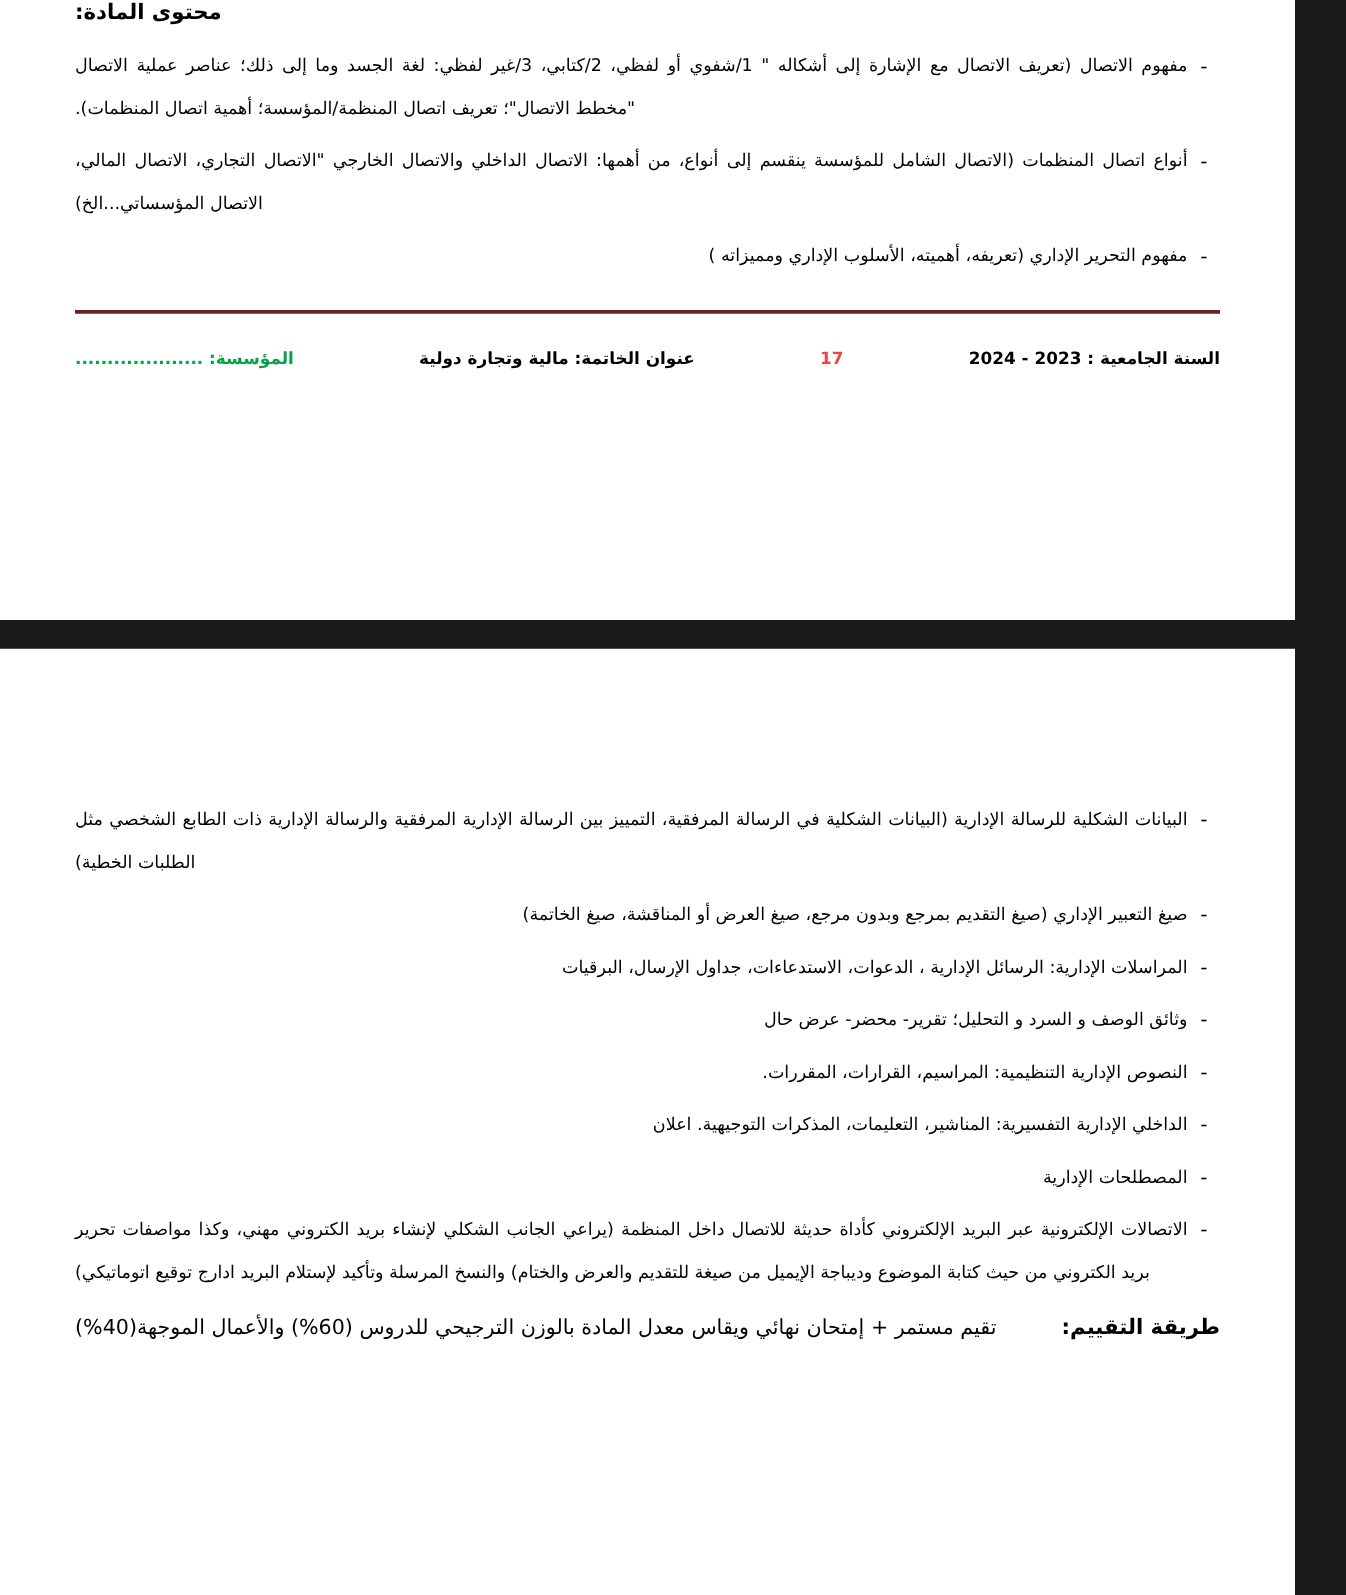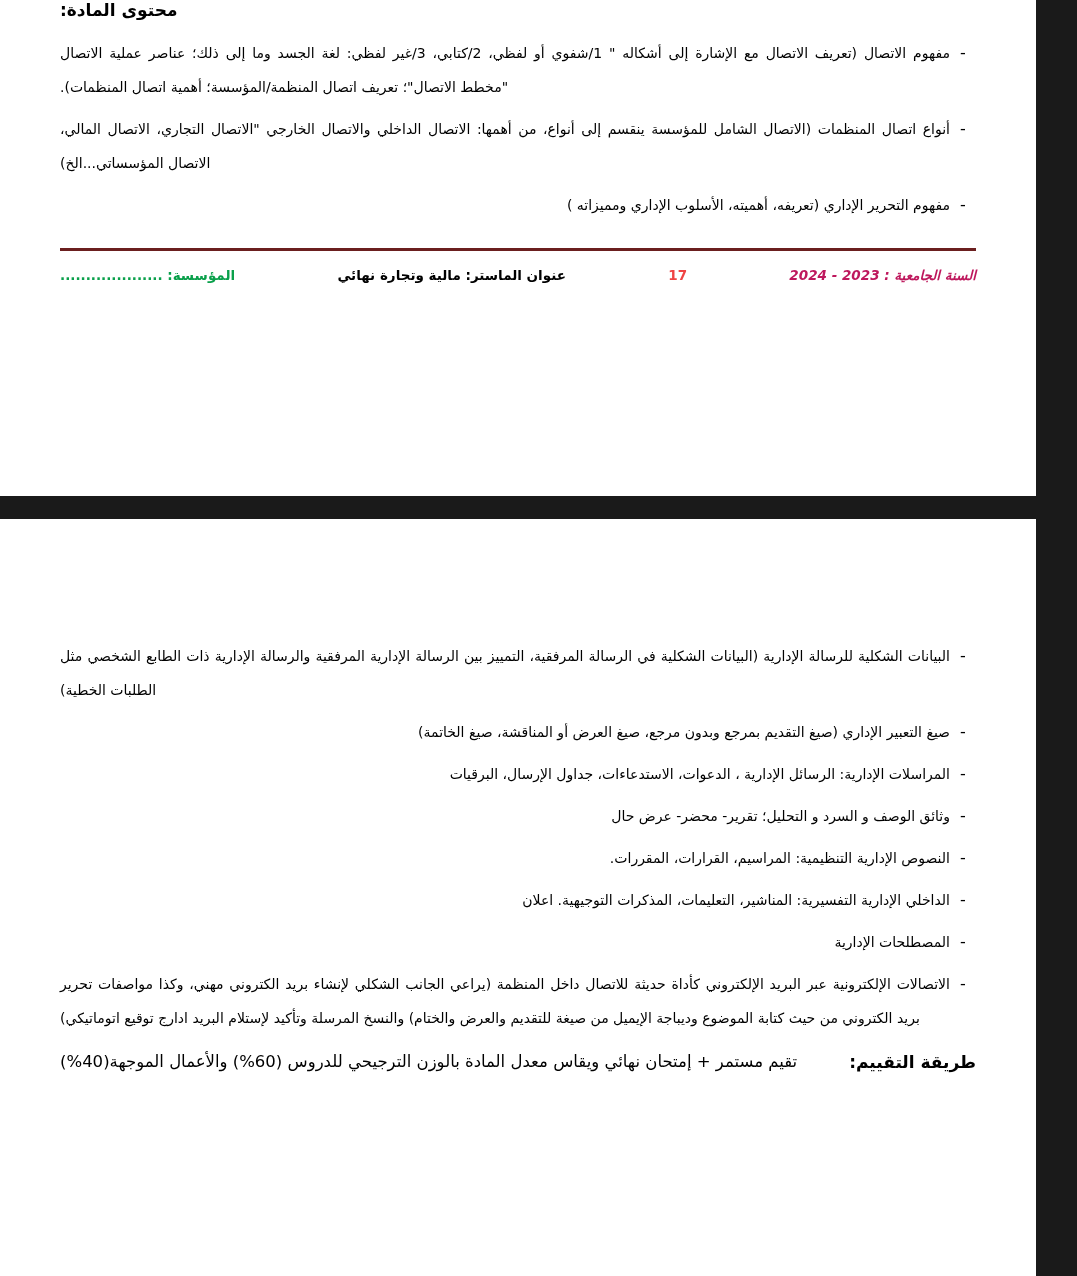--- a/index.html
+++ b/index.html
@@ -96,33 +96,33 @@
     margin: 26px 0 0 0;
     height: 3px;
     background: #6b1f1f;
     width: 100%;
   }
   .footer-row {
     display: flex;
     flex-direction: row-reverse;
     align-items: flex-end;
     justify-content: space-between;
-    padding-top: 16px;
+    padding-top: 28px;
     direction: rtl;
     font-size: 13.5px;
     font-weight: bold;
   }
   .footer-inst {
     color: #0aa04b;
     white-space: nowrap;
   }
   .footer-inst .dots { color: #0aa04b; font-weight: bold; letter-spacing: 1px;}
   .footer-master { color: #000; white-space: nowrap; }
   .footer-page { color: #ef4444; }
-  .footer-year { color: #be185d; white-space: nowrap; font-style: italic; }
+  .footer-year { color: #000000; white-space: nowrap; }
 
   #page-two .inner {
     padding-top: 120px;
   }
 
   .eval-block {
     display: flex;
     flex-direction: row;
     direction: rtl;
     margin-top: 10px;
@@ -169,21 +169,21 @@
       <span class="btext short">مفهوم التحرير الإداري (تعريفه، أهميته،  الأسلوب الإداري ومميزاته )</span>
     </li>
   </ul>
 
   <div class="footer-rule"></div>
   <div class="footer-row">
     <div class="footer-inst">
       <span>المؤسسة:</span>
       <span class="dots">....................</span>
     </div>
-    <div class="footer-master">عنوان الماستر: مالية وتجارة نهائي</div>
+    <div class="footer-master">عنوان الخاتمة: مالية وتجارة دولية</div>
     <div class="footer-page">17</div>
     <div class="footer-year">السنة الجامعية : 2023 - 2024</div>
   </div>
 </section>
 
 <div class="gap"></div>
 
 <section class="page" id="page-two">
   <div class="inner">
     <ul class="bullets">

